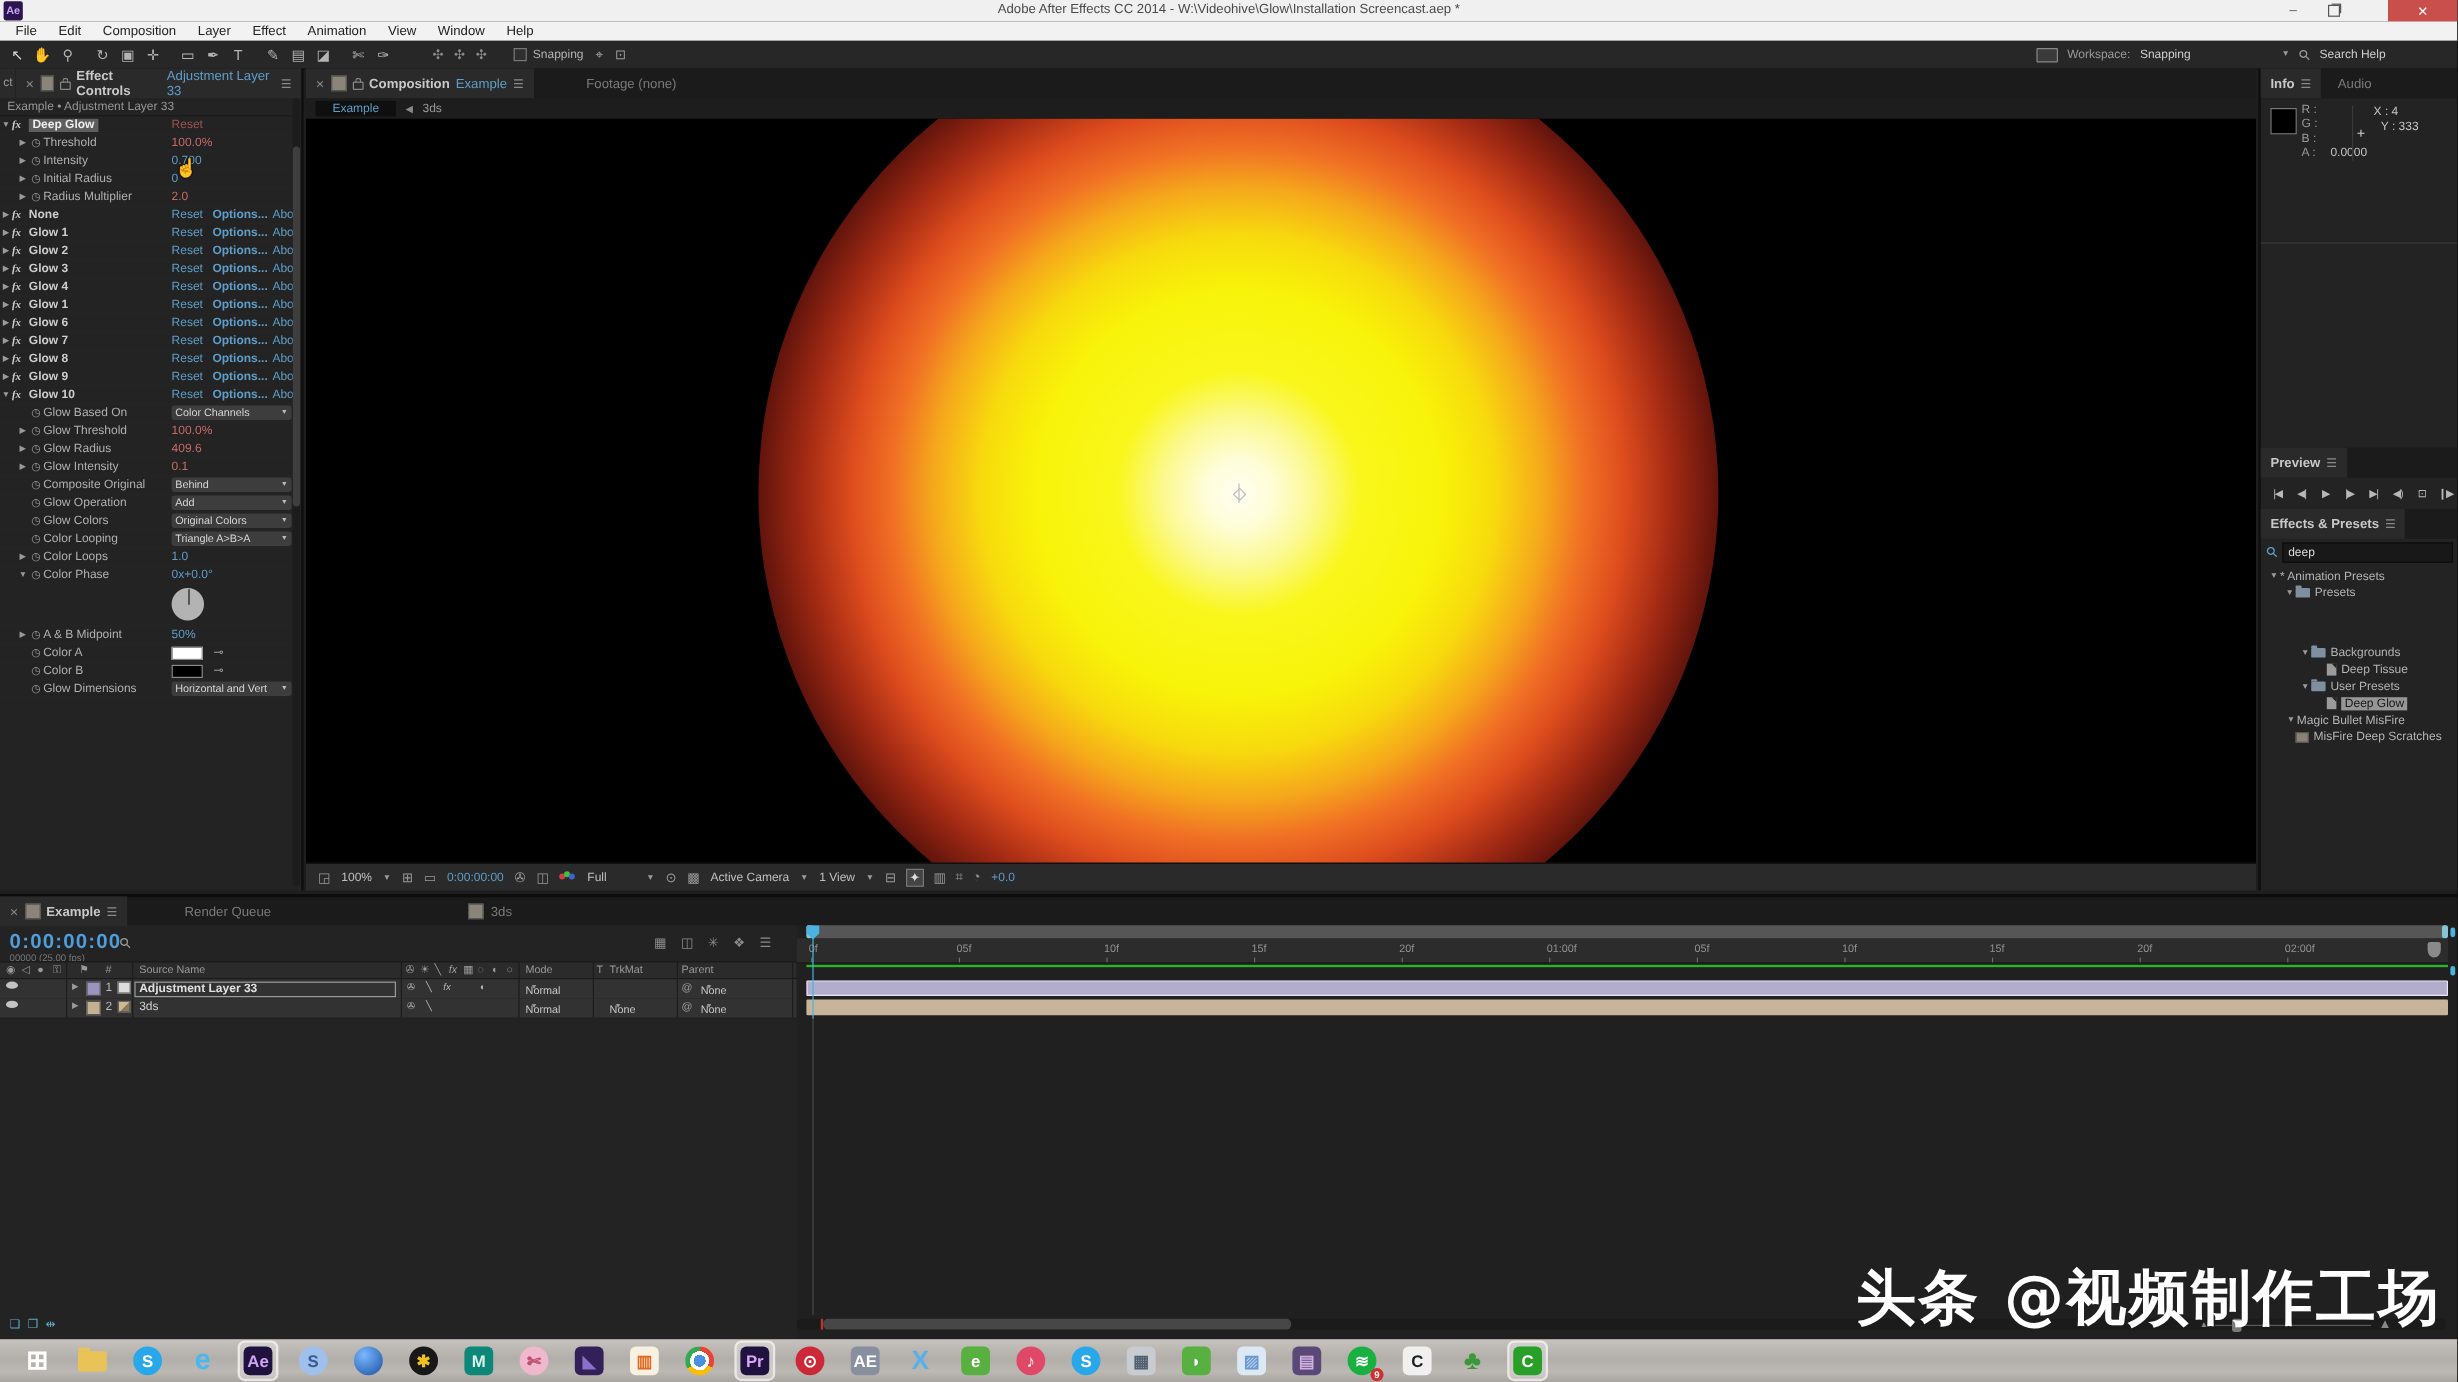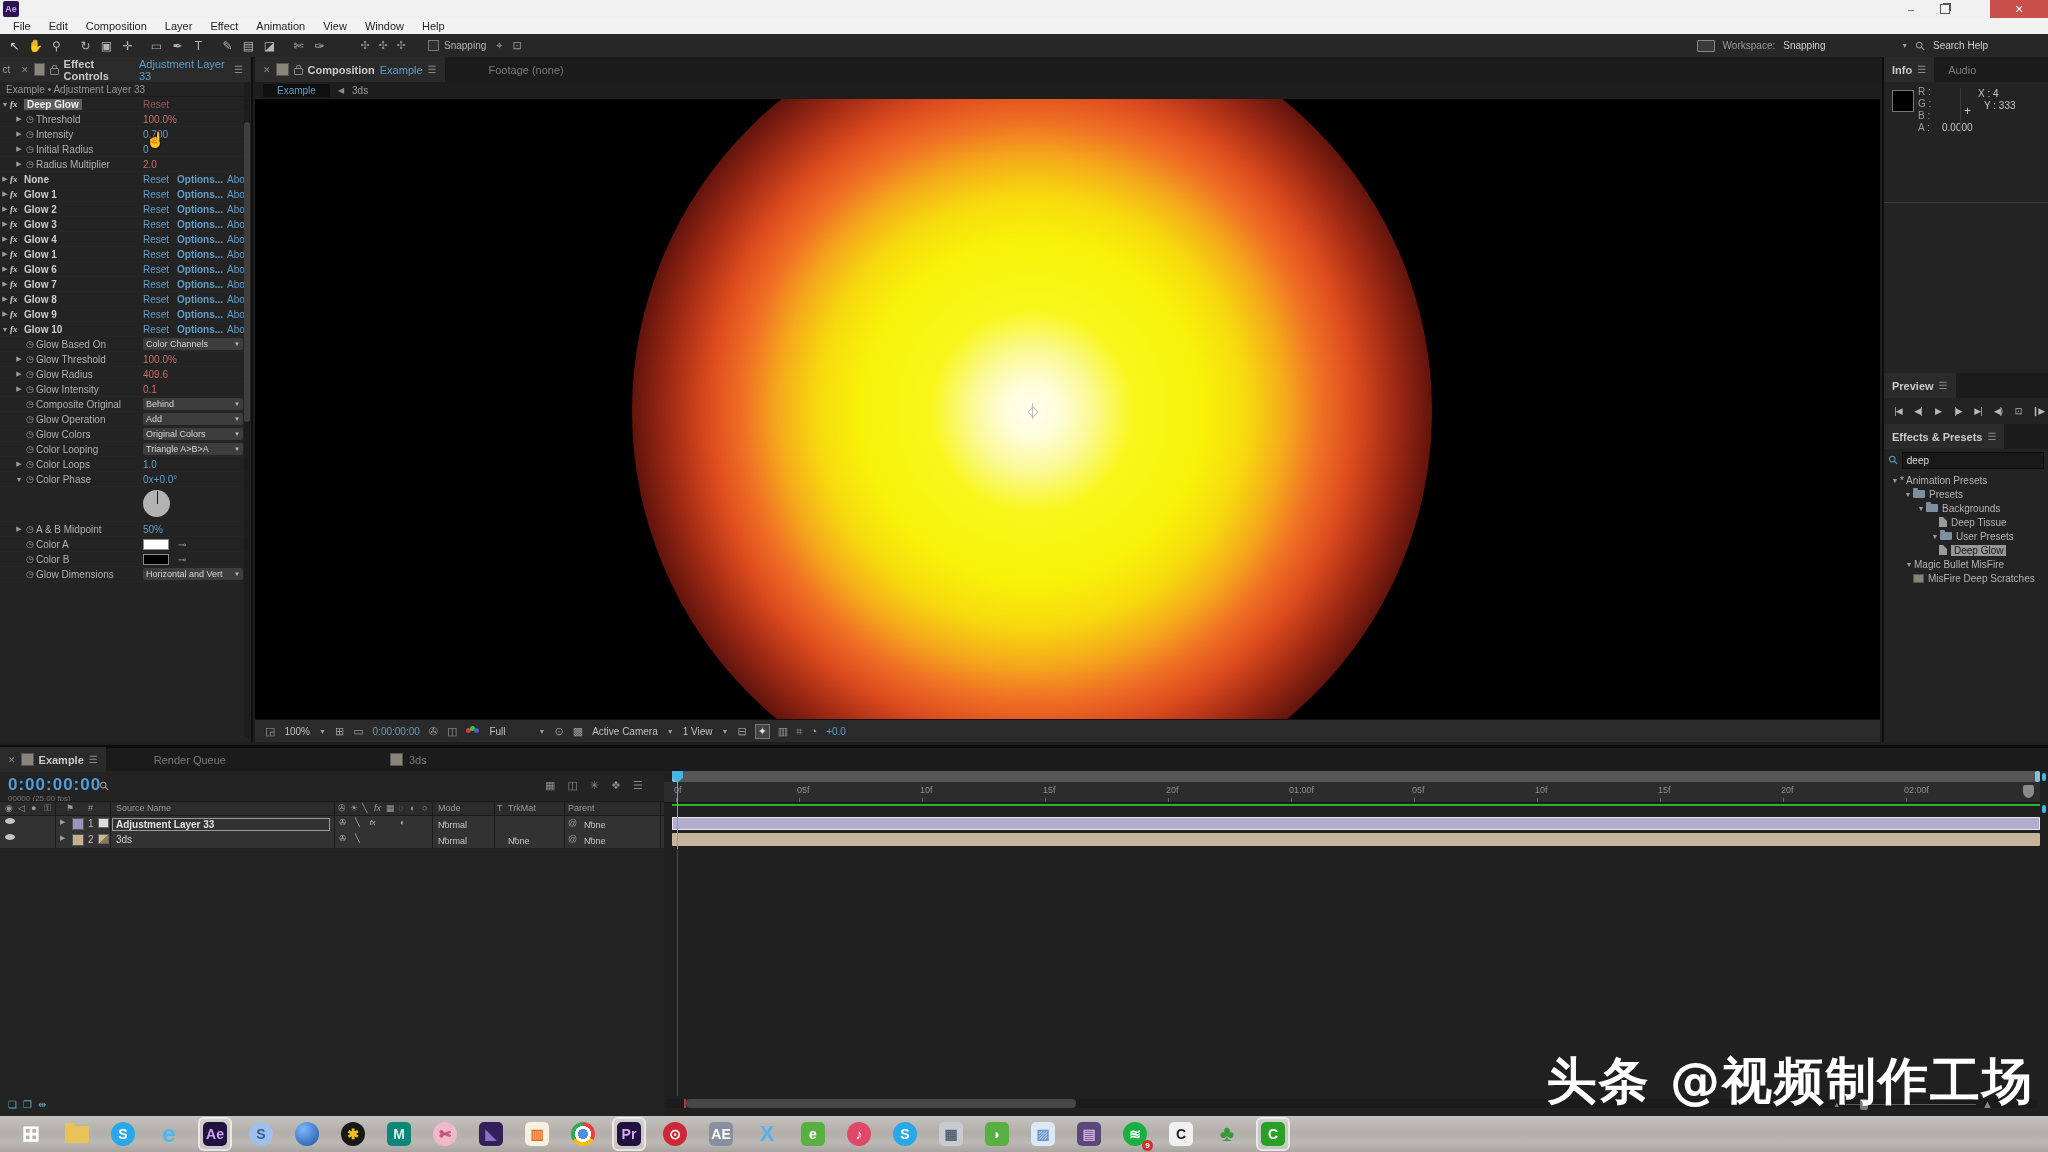--- a/index.html
+++ b/index.html
@@ -196,20 +196,21 @@
   .tb-folder{width:24px;height:17px;background:#e9c358;border-radius:2px;position:relative;}
   .tb-folder:before{content:'';position:absolute;top:-3px;left:0;width:10px;height:3px;background:#e9c358;border-radius:2px 2px 0 0;}
 </style>
 </head>
 <body>
 
 <div class="screen">
 
   <div class="titlebar">
     <div class="app-badge">Ae</div>
+    <div class="title-text">Adobe After Effects CC 2014 - W:\Videohive\Glow\Installation Screencast.aep *</div>
     <div class="win-btn btn-min">–</div>
     <div class="win-btn btn-restore">
         <span class="restore-glyph"></span>
       </div>
     <div class="win-btn btn-close">✕</div>
   </div>
 
   <div class="menubar" id="menubar">
       <span class="menu-item">File</span>
       <span class="menu-item">Edit</span>
@@ -617,31 +618,31 @@
     <div class="ep-tree" id="ep-tree">
         <div class="ep-row" style="padding-left: 6px;">
           <span class="twirl">▼</span>
           <span class="ep-label">* Animation Presets</span>
         </div>
         <div class="ep-row" style="padding-left: 19px;">
           <span class="twirl">▼</span>
           <span class="folder-ico"></span>
           <span class="ep-label">Presets</span>
         </div>
-        <div class="ep-row" style="padding-left: 32px;">
+        <div class="ep-row" style="padding-left: 32px; margin-top: 36px;">
           <span class="twirl">▼</span>
           <span class="folder-ico"></span>
           <span class="ep-label">Backgrounds</span>
         </div>
         <div class="ep-row" style="padding-left: 45px;">
           <span class="twirl"></span>
           <span class="preset-ico"></span>
           <span class="ep-label">Deep Tissue</span>
         </div>
-        <div class="ep-row" style="padding-left: 46px;">
+        <div class="ep-row" style="padding-left: 32px;">
           <span class="twirl">▼</span>
           <span class="folder-ico"></span>
           <span class="ep-label">User Presets</span>
         </div>
         <div class="ep-row" style="padding-left: 45px;">
           <span class="twirl"></span>
           <span class="preset-ico"></span>
           <span class="ep-label sel">Deep Glow</span>
         </div>
         <div class="ep-row" style="padding-left: 20px;">

